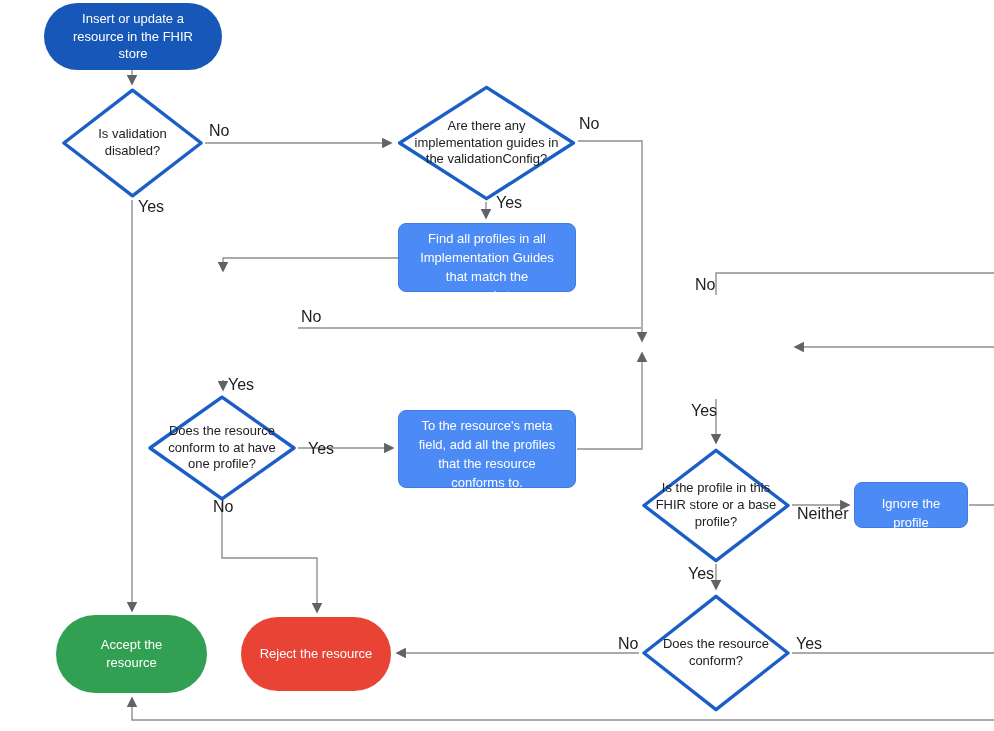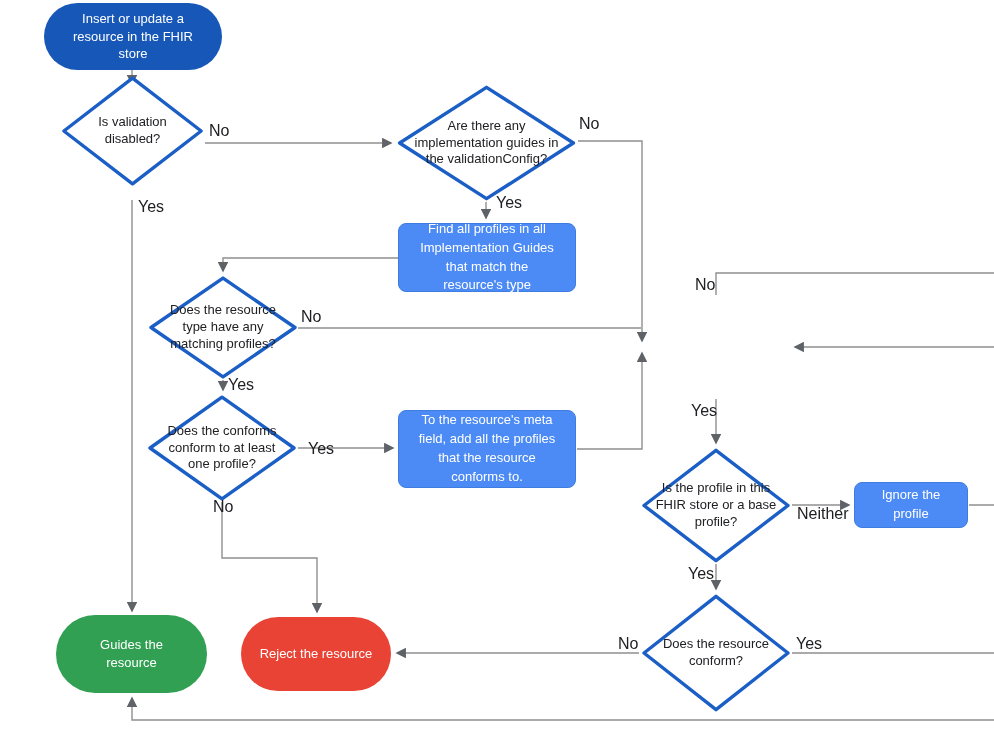--- a/index.html
+++ b/index.html
@@ -11,21 +11,21 @@
   #edges polyline{fill:none;stroke:#8f8f8f;stroke-width:1.4;}
   .diamond{position:absolute;}
   .diamond svg{position:absolute;left:0;top:0;width:100%;height:100%;overflow:visible;display:block;}
   .diamond polygon{fill:#ffffff;stroke:#1b5fc6;stroke-width:3.4;stroke-linejoin:round;}
   .dlabel{
     position:absolute;inset:0;display:flex;align-items:center;justify-content:center;
     text-align:center;font-size:13px;line-height:1.3;color:#202124;padding:0 16%;
   }
   .process{
     position:absolute;box-sizing:border-box;background:#4c8bf5;border:1px solid #3f7ce0;
-    border-radius:8px;color:#ffffff;display:flex;align-items:center;justify-content:center;
+    border-radius:8px;color:#ffffff;display:flex;align-items:flex-start;justify-content:center;
     text-align:center;font-size:13px;line-height:1.45;padding:6px 16px;
   }
   .terminal{
     position:absolute;box-sizing:border-box;border-radius:999px;color:#ffffff;
     display:flex;align-items:center;justify-content:center;text-align:center;
     font-size:13px;line-height:1.35;padding:6px 18px;
   }
   .terminal.start{background:#1757b7;}
   .terminal.accept{background:#31a053;}
   .terminal.reject{background:#e94335;}
@@ -60,53 +60,47 @@
     <polyline points="928,505 963,505"></polyline>
     <polyline points="751,653 963,653 963,347 754,347" marker-end="url(#arr)"></polyline>
     <polyline points="598,653 356,653" marker-end="url(#arr)"></polyline>
   </svg>
 
   <div class="terminal start" style="left:3px;top:3px;width:178px;height:67px;">
     <span>Insert or update a resource in the FHIR store</span>
   </div>
 
   <div class="terminal accept" style="left:15px;top:615px;width:151px;height:78px;">
-    <span>Guides the resource</span>
+    <span>Accept the resource</span>
   </div>
 
   <div class="terminal reject" style="left:200px;top:617px;width:150px;height:74px;">
     <span>Reject the resource</span>
   </div>
 
-  <div class="diamond" style="left:20px;top:76px;width:143px;height:110px;">
+  <div class="diamond" style="left:20px;top:88px;width:143px;height:110px;">
     <svg viewBox="0 0 100 100" preserveAspectRatio="none">
       <polygon points="50,2 98,50 50,98 2,50" vector-effect="non-scaling-stroke"></polygon>
     </svg>
     <div class="dlabel" style="padding:0 6%;">Is validation disabled?</div>
   </div>
 
   <div class="diamond" style="left:355px;top:85px;width:181px;height:116px;">
     <svg viewBox="0 0 100 100" preserveAspectRatio="none">
       <polygon points="50,2 98,50 50,98 2,50" vector-effect="non-scaling-stroke"></polygon>
     </svg>
     <div class="dlabel" style="padding:0 7%;">Are there any implementation guides in the validationConfig?</div>
   </div>
 
-  <div class="diamond" style="left:107px;top:276px;width:150px;height:103px;">
-    <svg viewBox="0 0 100 100" preserveAspectRatio="none">
-      <polygon points="50,2 98,50 50,98 2,50" vector-effect="non-scaling-stroke"></polygon>
-    </svg>
-    <div class="dlabel" style="padding:0 9%;">Does the resource type have any matching profiles?</div>
-  </div>
 
   <div class="diamond" style="left:106px;top:395px;width:150px;height:106px;">
     <svg viewBox="0 0 100 100" preserveAspectRatio="none">
       <polygon points="50,2 98,50 50,98 2,50" vector-effect="non-scaling-stroke"></polygon>
     </svg>
-    <div class="dlabel" style="padding:0 9%;">Does the conforms conform to at least one profile?</div>
+    <div class="dlabel" style="padding:0 9%;">Does the resource conform to at have one profile?</div>
   </div>
 
 
   <div class="diamond" style="left:600px;top:594px;width:150px;height:118px;">
     <svg viewBox="0 0 100 100" preserveAspectRatio="none">
       <polygon points="50,2 98,50 50,98 2,50" vector-effect="non-scaling-stroke"></polygon>
     </svg>
     <div class="dlabel" style="padding:0 12%;">Does the resource conform?</div>
   </div>
 

